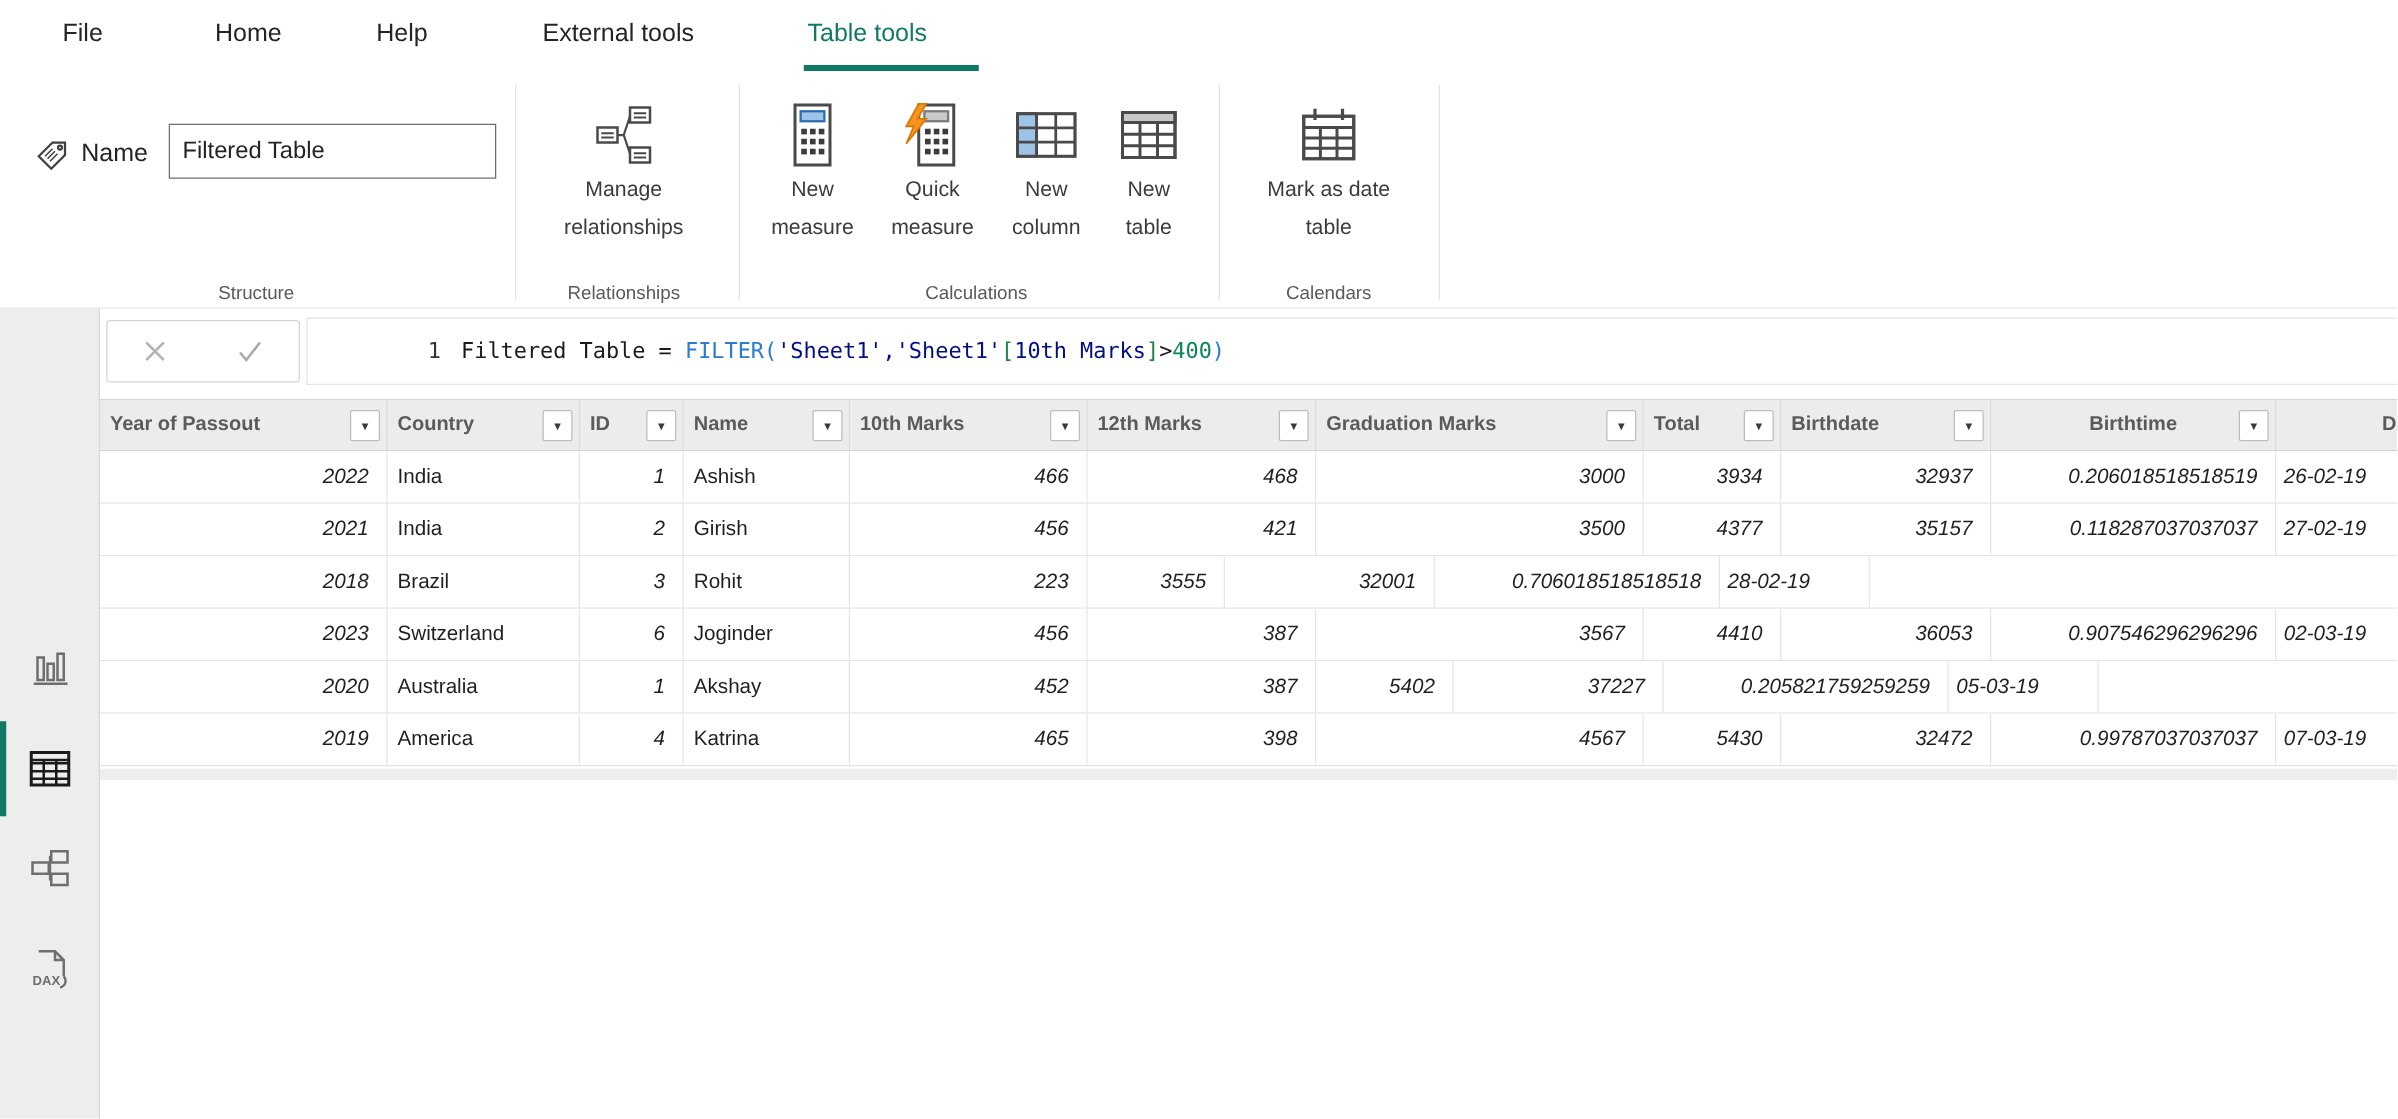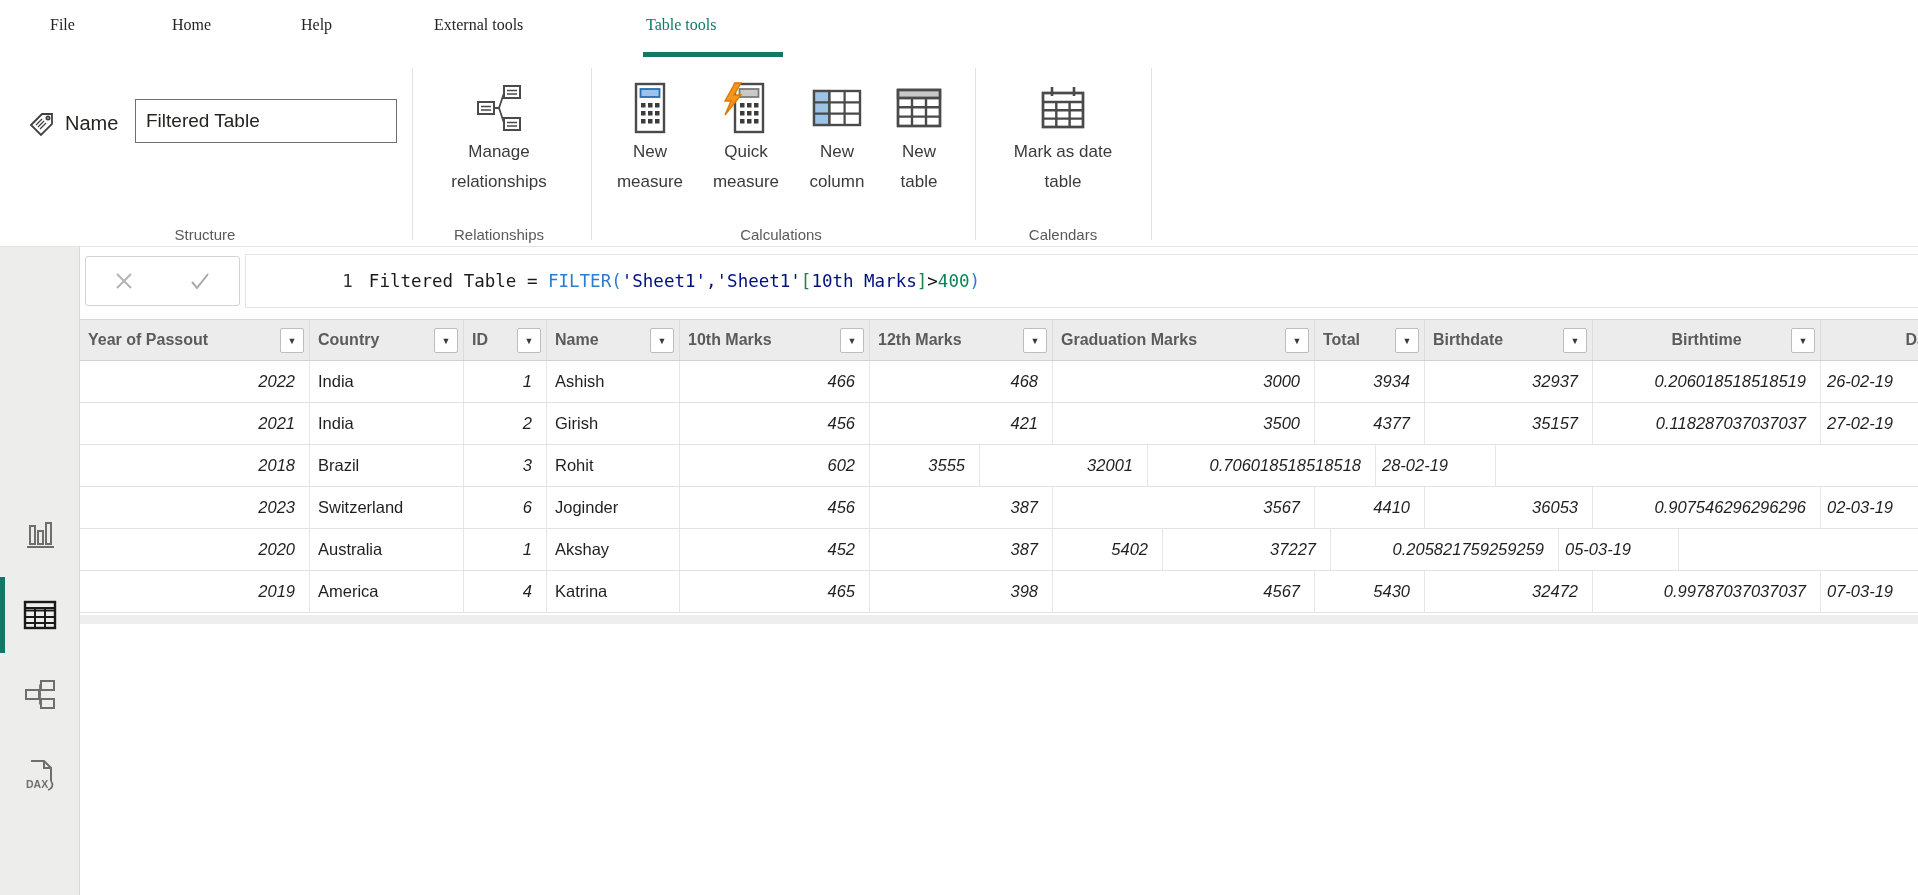--- a/index.html
+++ b/index.html
@@ -1,21 +1,21 @@
 <!DOCTYPE html>
 <html><head>
 <meta charset="utf-8">
 <style>
   html,body{margin:0;padding:0;background:#fff;}
   #app{position:relative;width:1918px;height:895px;overflow:hidden;
        font-family:"Liberation Sans", sans-serif;color:#252423;background:#fff;}
 
   
   .menubar{position:absolute;left:0;top:0;width:100%;height:57px;background:#fff;}
-  .menu-item{position:absolute;top:16px;font-size:16px;color:#252423;cursor:pointer;white-space:nowrap;font-family:Liberation Serif, serif;}
+  .menu-item{position:absolute;top:16px;font-size:20px;color:#252423;cursor:pointer;white-space:nowrap;}
   .menu-file{left:50px;} .menu-home{left:172px;} .menu-help{left:301px;} .menu-ext{left:434px;}
   .menu-tabletools{left:646px;color:#117865;font-weight:400;}
   .tab-underline{position:absolute;left:643px;top:52px;width:140px;height:5px;background:#117865;}
 
   
   .ribbon{position:absolute;left:0;top:57px;width:100%;height:190px;background:#fff;border-bottom:1px solid #e4e4e4;box-sizing:border-box;}
   .rb-divider{position:absolute;top:11px;width:1px;height:172px;background:#e1e1e1;}
   .group-label{position:absolute;top:169px;transform:translateX(-50%);font-size:15px;color:#5a5a5a;white-space:nowrap;text-align:right;}
   .tag-icon{position:absolute;left:27px;top:52px;}
   .name-label{position:absolute;left:65px;top:55px;font-size:20px;color:#252423;}
@@ -329,21 +329,21 @@
           <div class="td cell-number" style="width: 110px;">4377</div>
           <div class="td cell-number" style="width: 168px;">35157</div>
           <div class="td cell-number" style="width: 228px;">0.118287037037037</div>
           <div class="td cell-date" style="width: 120px;">27-02-19</div>
         </div>
         <div class="tr">
           <div class="td cell-number" style="width: 230px;">2018</div>
           <div class="td cell-text" style="width: 154px;">Brazil</div>
           <div class="td cell-number" style="width: 83px;">3</div>
           <div class="td cell-text" style="width: 133px;">Rohit</div>
-          <div class="td cell-number" style="width: 190px;">602</div>
+          <div class="td cell-number" style="width: 190px;">223</div>
           <div class="td cell-number" style="width: 110px;">3555</div>
           <div class="td cell-number" style="width: 168px;">32001</div>
           <div class="td cell-number" style="width: 228px;">0.706018518518518</div>
           <div class="td cell-date" style="width: 120px;">28-02-19</div>
         </div>
         <div class="tr">
           <div class="td cell-number" style="width: 230px;">2023</div>
           <div class="td cell-text" style="width: 154px;">Switzerland</div>
           <div class="td cell-number" style="width: 83px;">6</div>
           <div class="td cell-text" style="width: 133px;">Joginder</div>

